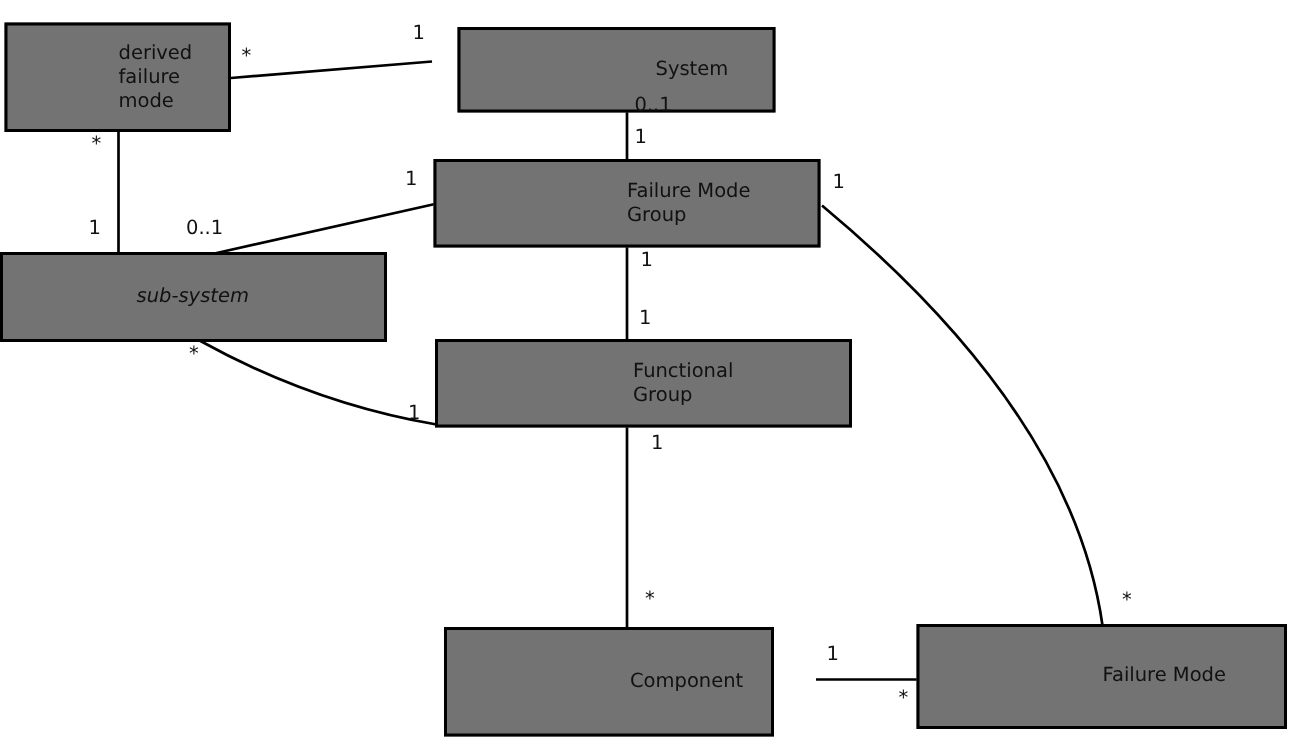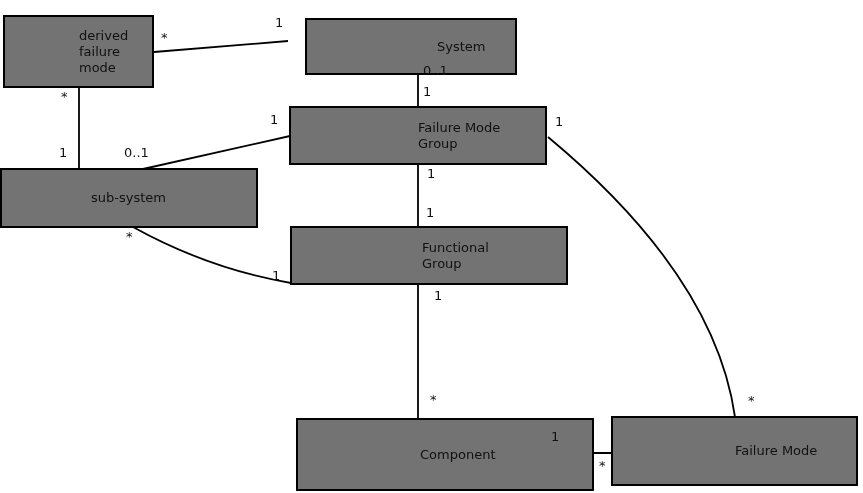--- a/index.html
+++ b/index.html
@@ -51,24 +51,24 @@
     white-space: nowrap;
   }
   
   #node-derived-failure-mode { left: 3px;   top: 15px;  width: 151px; height: 73px; }
   #node-derived-failure-mode .node-label { left: 74px; }
   #node-system               { left: 287px; top: 18px;   width: 212px; height: 57px; margin-left: 18px; }
   #node-system .node-label               { left: 130px; }
   #node-failure-mode-group   { left: 289px; top: 106px; width: 258px; height: 59px; }
   #node-failure-mode-group .node-label   { left: 127px; }
   #node-sub-system           { left: 0px;   top: 168px; width: 258px; height: 60px; }
-  #node-sub-system .node-label           { left: 89px; }
+  #node-sub-system .node-label           { left: 89px; font-style: italic; }
   #node-functional-group     { left: 290px; top: 226px; width: 278px; height: 59px; }
   #node-functional-group .node-label     { left: 130px; }
-  #node-component            { left: 296px; top: 418px; width: 298px; height: 73px; }
+  #node-component            { left: 296px; top: 418px; width: 220px; height: 73px; }
   #node-component .node-label            { left: 122px; }
   #node-failure-mode         { left: 611px; top: 416px; width: 247px; height: 70px; }
   #node-failure-mode .node-label         { left: 122px; }
 </style>
 </head>
 <body>
 
 <div class="canvas">
 
   <svg class="connectors" viewBox="0 0 863 493" xmlns="http://www.w3.org/2000/svg">

